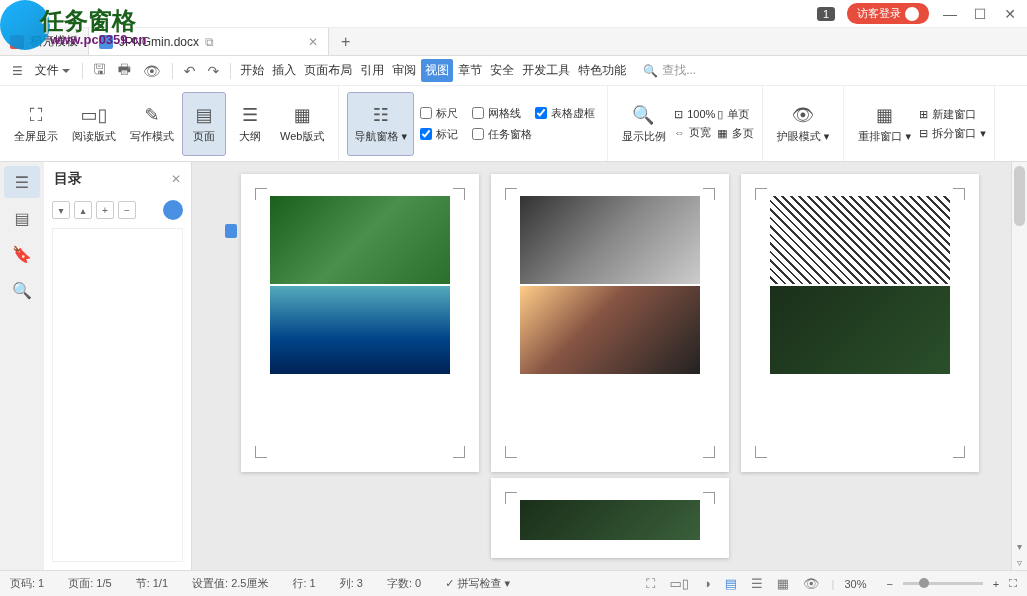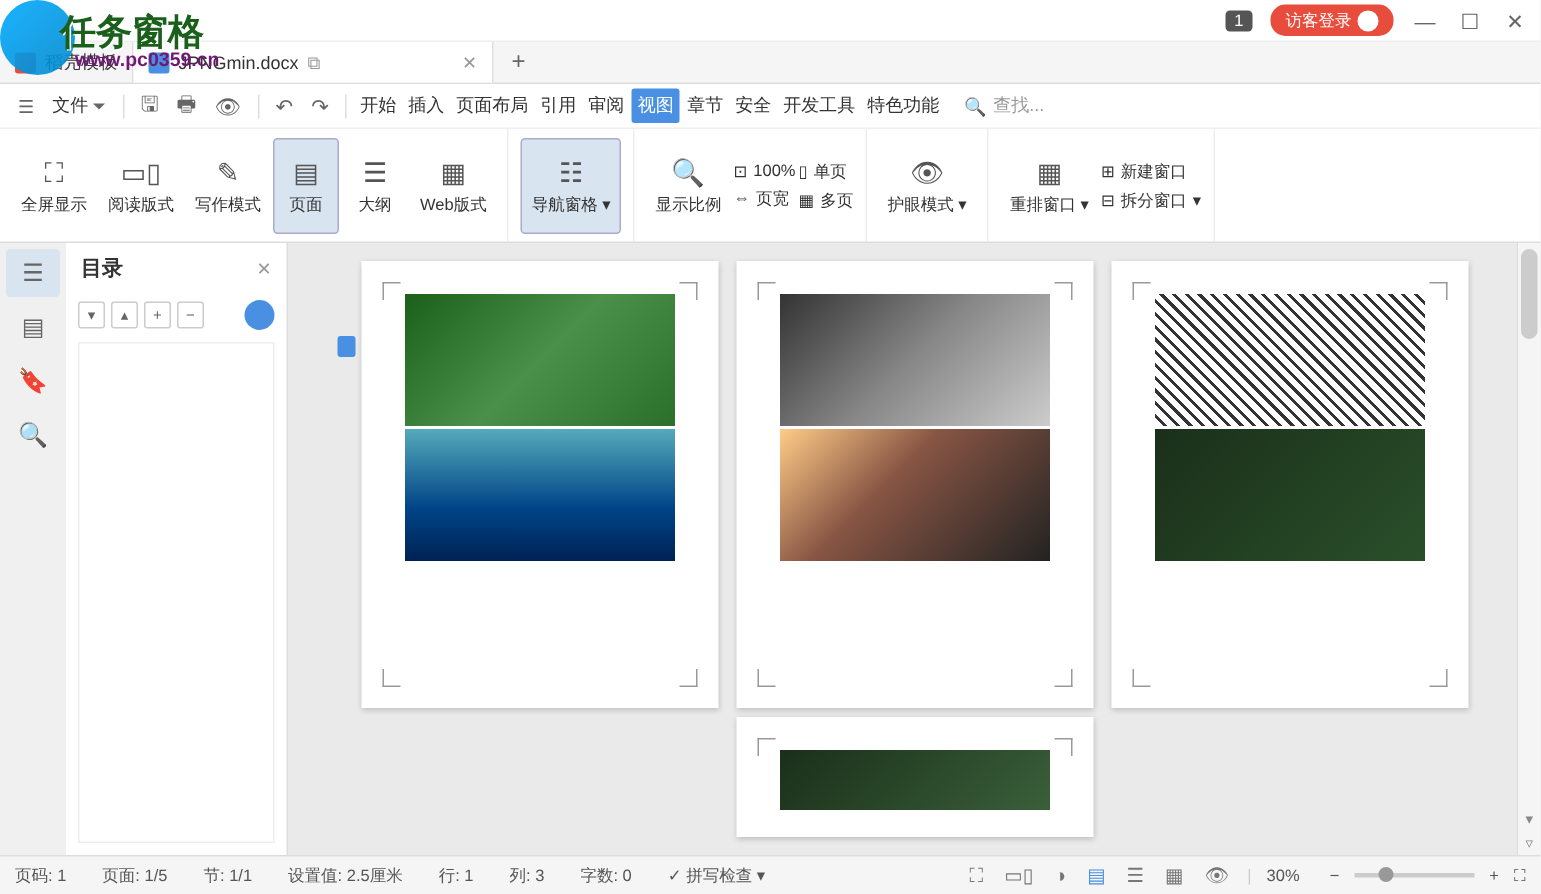--- a/index.html
+++ b/index.html
@@ -192,20 +192,46 @@
     </div>
     <div class="ribbon-btn">
       <span class="ic">▦</span>
       <span class="lbl">Web版式</span>
     </div>
   </div>
   <div class="ribbon-group">
     <div class="ribbon-btn active">
       <span class="ic">☷</span>
       <span class="lbl"><span>导航窗格</span> ▾</span>
+    </div>
+    <div class="ribbon-checks">
+      <div style="display:flex;gap:14px">
+        <label class="ribbon-check">
+            <input type="checkbox" style="">
+            <span>标尺</span>
+          </label>
+        <label class="ribbon-check">
+            <input type="checkbox" style="">
+            <span>网格线</span>
+          </label>
+        <label class="ribbon-check">
+            <input type="checkbox" checked="" style="">
+            <span>表格虚框</span>
+          </label>
+      </div>
+      <div style="display:flex;gap:14px">
+        <label class="ribbon-check">
+            <input type="checkbox" checked="" style="">
+            <span>标记</span>
+          </label>
+        <label class="ribbon-check">
+            <input type="checkbox" style="">
+            <span>任务窗格</span>
+          </label>
+      </div>
     </div>
   </div>
   <div class="ribbon-group">
     <div class="ribbon-btn">
       <span class="ic">🔍</span>
       <span class="lbl">显示比例</span>
     </div>
     <div class="ribbon-small-col">
       <div class="ribbon-small-row">⊡ <span>100%</span></div>
       <div class="ribbon-small-row">⇔ <span>页宽</span></div>

